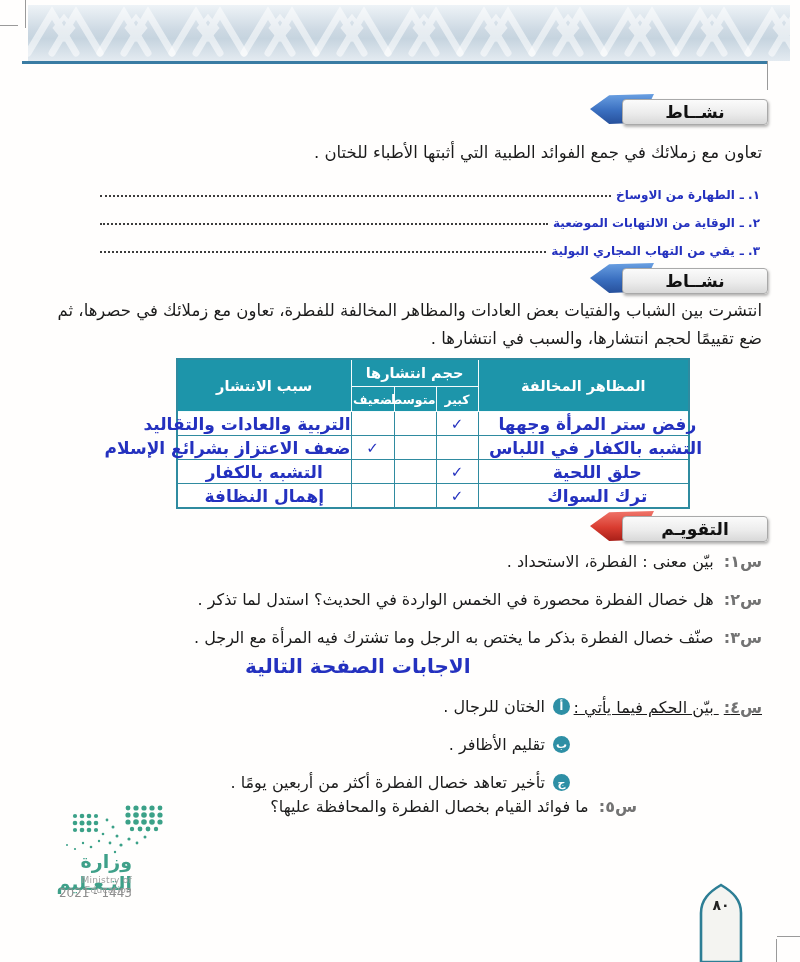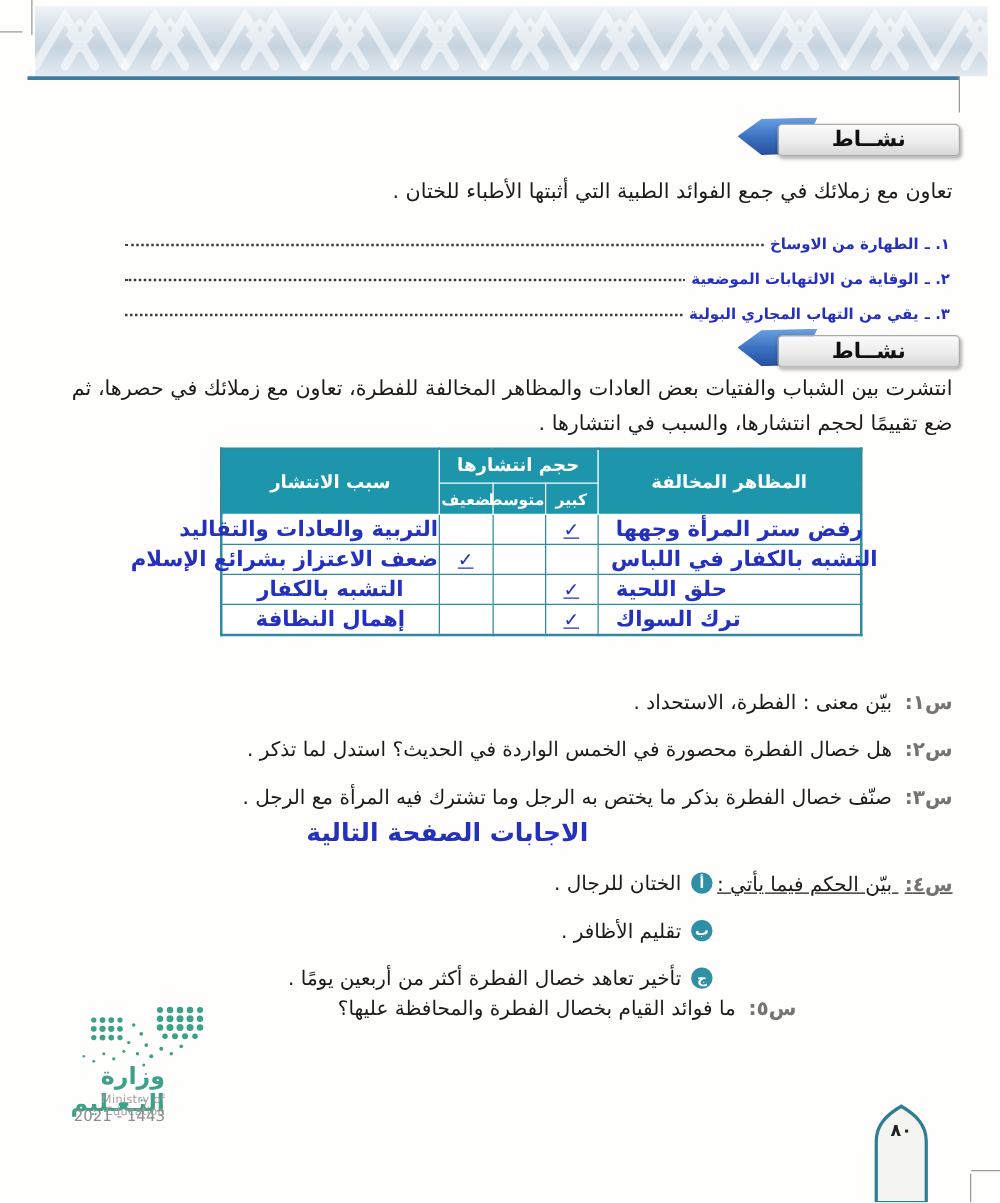--- a/index.html
+++ b/index.html
@@ -40,23 +40,23 @@
   .hw-note{position:absolute;left:245px;top:654px;font-size:20px;font-weight:bold;
            color:#2431bf;direction:rtl;white-space:nowrap;}
 
   
   .tbl{position:absolute;left:176px;top:358px;width:512px;border-collapse:collapse;
        direction:rtl;table-layout:fixed;background:#fff;border:2px solid #2f8ba0;}
   .tbl th{background:#1d95aa;color:#fff;font-weight:bold;border:1.5px solid #f4fbfc;
           padding:0;text-align:center;}
   .tbl .h-main{font-size:14.5px;height:26px;}
   .tbl .h-sub{font-size:12.5px;height:24px;font-weight:bold;}
-  .tbl td{border:1px solid #2f8ba0;height:23px;padding:0;overflow:visible;text-decoration:underline;}
+  .tbl td{border:1px solid #2f8ba0;height:23px;padding:0;overflow:visible;}
   .tbl td .hw{font-size:17px;display:inline-block;}
-  .cell-app{text-align:left;}
+  .cell-app{text-align:center;}
   .cell-app .hw{position:relative;right:-14px;}
   .cell-rsn{text-align:center;}
   .cell-chk{text-align:center;color:#2431bf;font-weight:bold;font-size:15px;}
 
   
   .sub{position:absolute;right:230px;direction:rtl;display:flex;align-items:center;gap:8px;
        font-size:16px;color:#1b1b1b;white-space:nowrap;}
   .badge{width:17px;height:17px;border-radius:50%;background:#2e8fa5;color:#fff;
          font-size:11px;font-weight:bold;display:flex;align-items:center;justify-content:center;
          flex:0 0 auto;}
@@ -186,20 +186,24 @@
       <tr>
         <td class="cell-app"><span class="hw">ترك السواك</span></td>
         <td class="cell-chk">✓</td>
         <td class="cell-chk"></td>
         <td class="cell-chk"></td>
         <td class="cell-rsn"><span class="hw">إهمال النظافة</span></td>
       </tr>
     </tbody>
   </table>
 
+  <div class="banner" style="top:511px;">
+    <div class="banner-arrow arrow-red"></div>
+    <div class="banner-box">التقويـم</div>
+  </div>
 
   <div class="q" style="top:552px;">
     <span class="q-label">س١:</span>
     <span>بيّن معنى : الفطرة، الاستحداد .</span>
   </div>
   <div class="q" style="top:590px;">
     <span class="q-label">س٢:</span>
     <span>هل خصال الفطرة محصورة في الخمس الواردة في الحديث؟ استدل لما تذكر .</span>
   </div>
   <div class="q" style="top:628px;">

